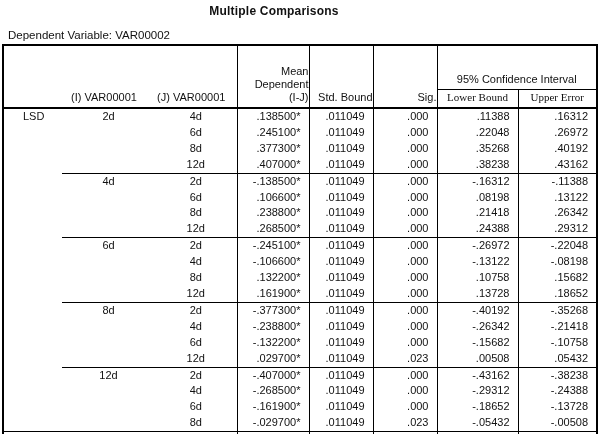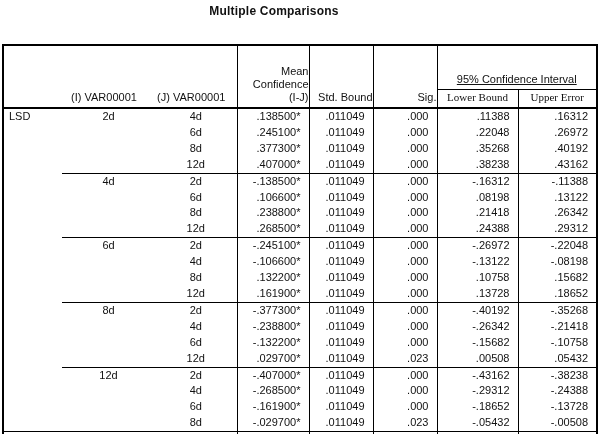--- a/index.html
+++ b/index.html
@@ -54,63 +54,64 @@
     vertical-align: bottom;
     padding: 0 0 3px 0;
     line-height: 13px;
     white-space: nowrap;
     overflow: hidden;
   }
   th.span2 { border-bottom: 2px solid #000; }
   th.alignr { padding-right: 4px; }
   th.center { text-align: right; }
   .vline { border-right: 1px solid #000; }
-  th.ci-head { text-align: center; border-bottom: 1px solid #000; text-decoration: underline; }
+  th.ci-head { text-align: center; border-bottom: 1px solid #000; }
   th.sub { border-bottom: 2px solid #000; text-align: center; font-family: Liberation Serif, serif; }
 
   tbody td {
     height: 15.9px;
     line-height: 15.9px;
     padding: 0;
     white-space: nowrap;
     overflow: hidden;
     vertical-align: middle;
   }
-  td.c-test { padding-left: 5px; text-align: left; }
+  td.c-test { padding-left: 19px; text-align: left; }
   td.c-label { padding-left: 5px; text-align: center; }
   td.c-num { text-align: right; padding-right: 8px; }
   tr.sep-block td:not(:first-child) { border-top: 1px solid #000; }
   tr.sep-test td { border-top: 1px solid #000; }
 </style>
 </head>
 <body>
 
 <div class="page">
 
   <div class="title">Multiple Comparisons</div>
+  <div class="subtitle">Dependent Variable: VAR00002</div>
 
   <table class="spss">
     <colgroup>
       <col class="c1">
         <col class="c2">
         <col class="c3">
         <col class="c4">
       <col class="c5">
         <col class="c6">
         <col class="c7">
         <col class="c8">
     </colgroup>
     <thead>
       <tr class="hrow1">
         <th rowspan="2" class="span2"></th>
         <th rowspan="2" class="span2 alignr">(I) VAR00001</th>
         <th rowspan="2" class="span2 alignr vline">(J) VAR00001</th>
         <th rowspan="2" class="span2 center vline">
           <div>Mean</div>
-          <div>Confidence</div>
+          <div>Dependent</div>
           <div>(I-J)</div>
         </th>
         <th rowspan="2" class="span2 center vline">Std. Bound</th>
         <th rowspan="2" class="span2 center vline">Sig.</th>
         <th colspan="2" class="ci-head">95% Confidence Interval</th>
       </tr>
       <tr class="hrow2">
         <th class="sub vline">Lower Bound</th>
         <th class="sub">Upper Error</th>
       </tr>

